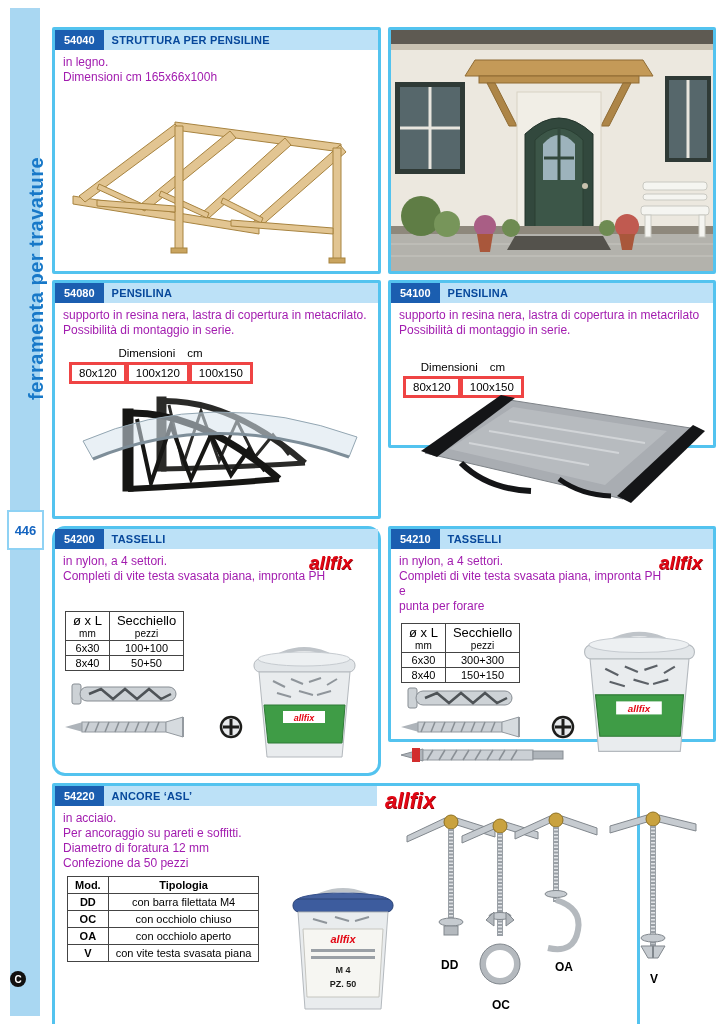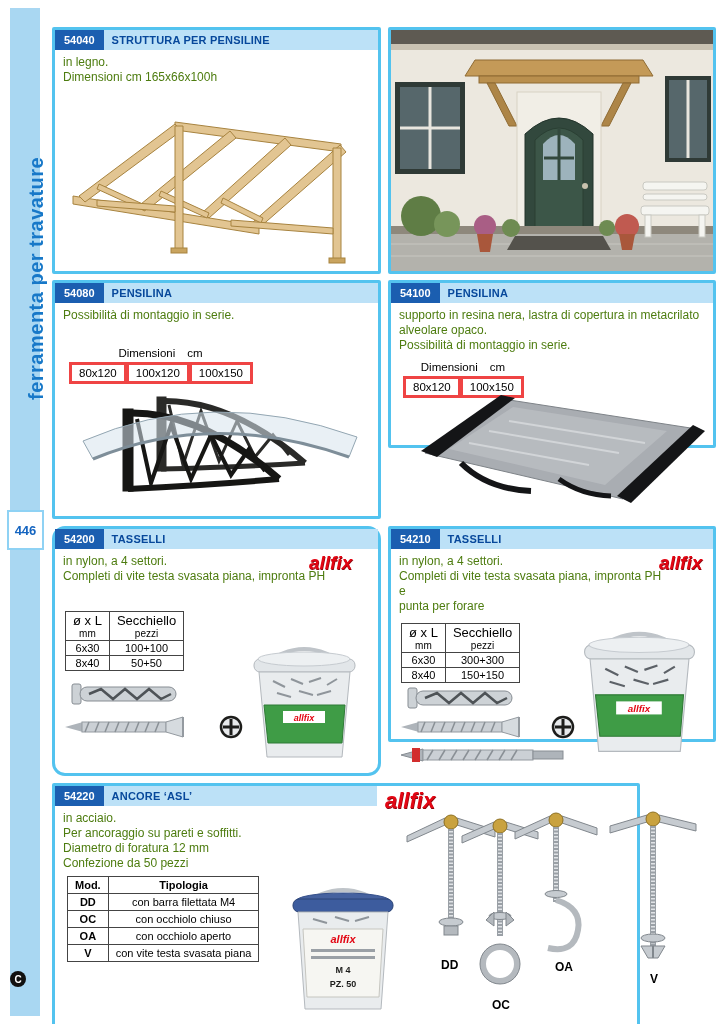--- a/index.html
+++ b/index.html
@@ -20,21 +20,21 @@
 
   
   .panel { position:absolute; border:3px solid #53C3EF; border-radius:2px; background:#fff;margin-top:12px; }
   .phead { display:flex; height:20px; background:#BCE1F7; align-items:stretch; }
   .phead-part { width:322px; }
   .pcode { background:#1B5EB0; color:#fff; font-weight:bold; font-size:11px; display:flex;
            align-items:center; padding:0 9px; }
   .ptitle { color:#07489B; font-weight:bold; font-size:11px; display:flex; align-items:center;
             padding:0 8px; letter-spacing:.2px; }
   .textblock { padding:5px 8px 0 8px; }
-  .txt { font-size:12px; color:#4d7c0f; line-height:15px; }
+  .txt { font-size:12px; color:#a21caf; line-height:15px; }
 
   .allfix { position:absolute; font-style:italic; font-weight:bold; color:#E30613;
             text-shadow:.5px .5px 0 #8d040c; }
 
   
   .dimwrap { position:absolute; font-size:11.5px; color:#000; }
   .dimlabel { text-align:center; margin-bottom:3px; }
   .dimlabel .unit { margin-left:12px; }
   .dimcells { display:flex; }
   .dimcell { border:3px solid #ef4444; padding:2px 7px; margin-right:-1px; background:#fff; }
@@ -148,20 +148,21 @@
       <circle cx="216" cy="198" r="8" fill="#6E8B52"></circle>
     </svg>
   </section>
 
   <section class="panel" style="left:52px; top:268px; width:329px; height:239px;">
     <header class="phead">
       <span class="pcode">54080</span>
       <span class="ptitle">PENSILINA</span>
     </header>
     <div class="textblock">
+      <p class="txt">supporto in resina nera, lastra di copertura in metacrilato.</p>
       <p class="txt">Possibilità di montaggio in serie.</p>
     </div>
     <div class="dimwrap" style="left:14px; top:64px;">
       <div class="dimlabel">
         <span>Dimensioni</span><span class="unit">cm</span>
       </div>
       <div class="dimcells">
         <span class="dimcell">80x120</span>
         <span class="dimcell">100x120</span>
         <span class="dimcell">100x150</span>
@@ -185,21 +186,20 @@
     </svg>
   </section>
 
   <section class="panel" style="left:388px; top:268px; width:328px; height:168px;">
     <header class="phead">
       <span class="pcode">54100</span>
       <span class="ptitle">PENSILINA</span>
     </header>
     <div class="textblock">
       <p class="txt">supporto in resina nera, lastra di copertura in metacrilato</p>
-      <p class="txt">alveolare opaco.</p>
       <p class="txt">Possibilità di montaggio in serie.</p>
     </div>
     <div class="dimwrap" style="left:12px; top:78px;">
       <div class="dimlabel">
         <span>Dimensioni</span><span class="unit">cm</span>
       </div>
       <div class="dimcells">
         <span class="dimcell">80x120</span>
         <span class="dimcell">100x150</span>
       </div>

